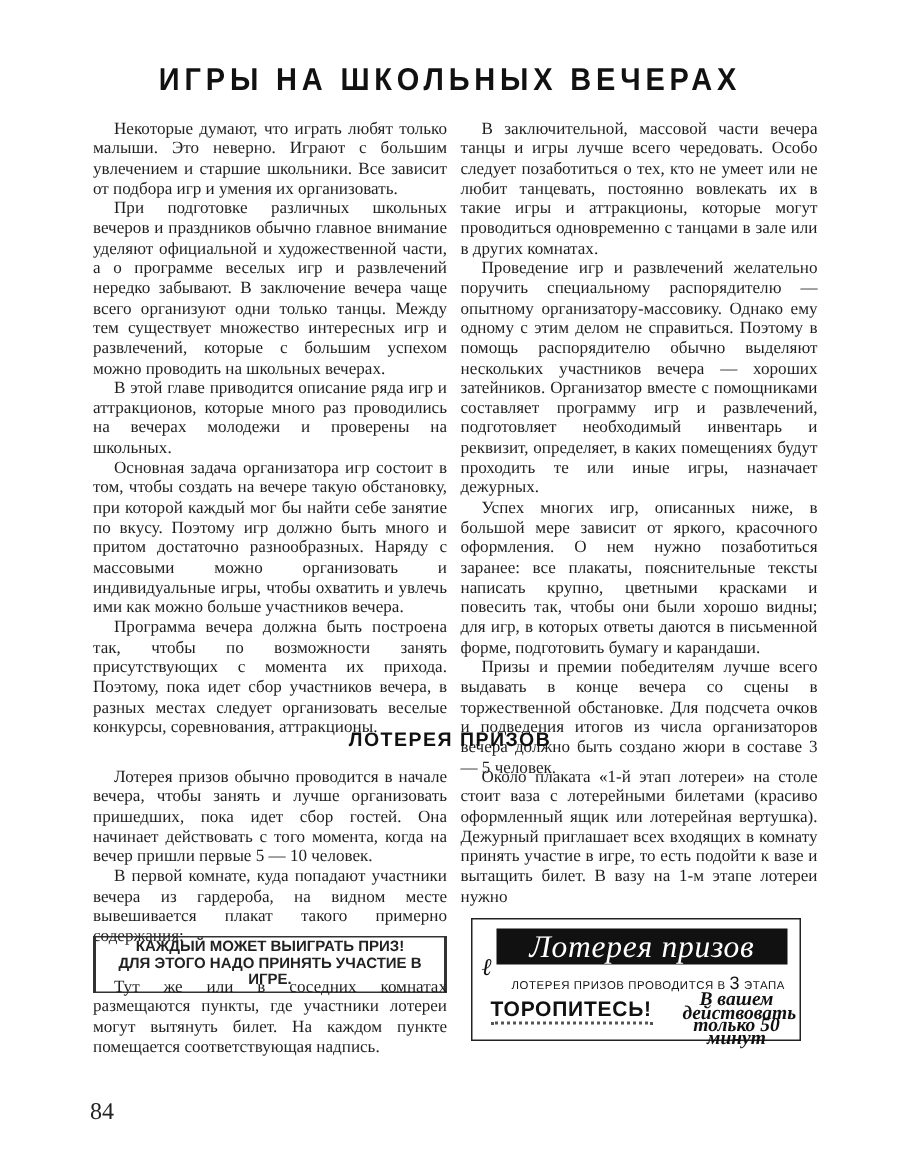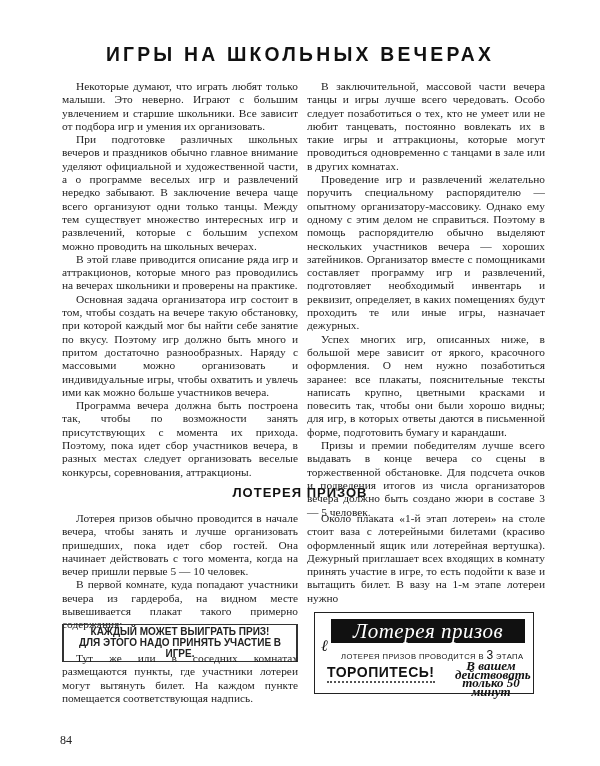--- a/index.html
+++ b/index.html
@@ -7,38 +7,38 @@
   .title { position:absolute; top:42px; left:0; width:600px; text-align:center; font-family:"Liberation Sans","DejaVu Sans",sans-serif; font-weight:bold; font-size:21px; letter-spacing:3.5px; color:#111; transform:scaleX(0.92); }
   .col { position:absolute; font-size:11.4px; line-height:13.3px; text-align:justify; }
   .col p { margin:0; text-indent:14px; }
   .c1 { left:62px; top:80px; width:236px; }
   .c2 { left:307px; top:80px; width:238px; }
   .subtitle { position:absolute; top:485px; left:0; width:600px; text-align:center; font-family:"Liberation Sans","DejaVu Sans",sans-serif; font-weight:bold; font-size:13px; letter-spacing:1px; color:#111; }
   .c3 { left:62px; top:512px; width:236px; }
   .c4 { left:307px; top:512px; width:238px; }
   .notice { position:absolute; left:62px; top:624px; width:232px; border:1px solid #333; border-left:2px solid #333; border-right:2px solid #333; padding:1px 0 2px 0; text-align:center; font-family:"Liberation Sans","DejaVu Sans",sans-serif; font-size:10px; line-height:11px; font-weight:bold; color:#222; }
   .c5 { left:62px; top:652px; width:236px; }
-  .pagenum { position:absolute; left:60px; top:733px; font-size:12px; color:#222; }
+  .pagenum { position:absolute; left:60px; top:733px; font-size:16px; color:#222; }
   .poster { position:absolute; left:314px; top:612px; width:218px; height:80px; border:1.5px solid #222; background:#fff; }
   .poster-banner { position:absolute; left:16px; top:6px; width:194px; height:24px; background:#111; color:#fff; font-family:"Liberation Serif","DejaVu Serif",serif; font-style:italic; font-size:21px; line-height:24px; text-align:center; letter-spacing:0.5px; }
   .poster-swirl { position:absolute; left:6px; top:24px; font-size:16px; font-style:italic; color:#111; }
   .poster-line { position:absolute; left:26px; top:35px; font-family:"Liberation Sans","DejaVu Sans",sans-serif; font-size:7.6px; letter-spacing:0.4px; color:#111;text-align:center; }
   .poster-line .big { font-size:12px; }
   .poster-hurry { position:absolute; left:12px; top:51px; font-family:"Liberation Sans","DejaVu Sans",sans-serif; font-weight:bold; font-size:14px; letter-spacing:0.5px; color:#111; border-bottom:2px dotted #555; line-height:17px; }
   .poster-time { position:absolute; left:140px; top:49px; width:72px; text-align:center; font-family:"Liberation Serif","DejaVu Serif",serif; font-style:italic; font-weight:bold; font-size:13px; line-height:8.6px; color:#111; }
 </style>
 </head>
 <body>
 
 <div class="title">ИГРЫ НА ШКОЛЬНЫХ ВЕЧЕРАХ</div>
 
 <div class="col c1">
   <p>Некоторые думают, что играть любят только малыши. Это неверно. Играют с большим увлечением и старшие школьники. Все зависит от подбора игр и умения их организовать.</p>
   <p>При подготовке различных школьных вечеров и праздников обычно главное внимание уделяют официальной и художественной части, а о программе веселых игр и развлечений нередко забывают. В заключение вечера чаще всего организуют одни только танцы. Между тем существует множество интересных игр и развлечений, которые с большим успехом можно проводить на школьных вечерах.</p>
-  <p>В этой главе приводится описание ряда игр и аттракционов, которые много раз проводились на вечерах школьники и проверены на практике.</p>
+  <p>В этой главе приводится описание ряда игр и аттракционов, которые много раз проводились на вечерах молодежи и проверены на школьных.</p>
   <p>Основная задача организатора игр состоит в том, чтобы создать на вечере такую обстановку, при которой каждый мог бы найти себе занятие по вкусу. Поэтому игр должно быть много и притом достаточно разнообразных. Наряду с массовыми можно организовать и индивидуальные игры, чтобы охватить и увлечь ими как можно больше участников вечера.</p>
   <p>Программа вечера должна быть построена так, чтобы по возможности занять присутствующих с момента их прихода. Поэтому, пока идет сбор участников вечера, в разных местах следует организовать веселые конкурсы, соревнования, аттракционы.</p>
 </div>
 
 <div class="col c2">
   <p>В заключительной, массовой части вечера танцы и игры лучше всего чередовать. Особо следует позаботиться о тех, кто не умеет или не любит танцевать, постоянно вовлекать их в такие игры и аттракционы, которые могут проводиться одновременно с танцами в зале или в других комнатах.</p>
   <p>Проведение игр и развлечений желательно поручить специальному распорядителю — опытному организатору-массовику. Однако ему одному с этим делом не справиться. Поэтому в помощь распорядителю обычно выделяют нескольких участников вечера — хороших затейников. Организатор вместе с помощниками составляет программу игр и развлечений, подготовляет необходимый инвентарь и реквизит, определяет, в каких помещениях будут проходить те или иные игры, назначает дежурных.</p>
   <p>Успех многих игр, описанных ниже, в большой мере зависит от яркого, красочного оформления. О нем нужно позаботиться заранее: все плакаты, пояснительные тексты написать крупно, цветными красками и повесить так, чтобы они были хорошо видны; для игр, в которых ответы даются в письменной форме, подготовить бумагу и карандаши.</p>
   <p>Призы и премии победителям лучше всего выдавать в конце вечера со сцены в торжественной обстановке. Для подсчета очков и подведения итогов из числа организаторов вечера должно быть создано жюри в составе 3 — 5 человек.</p>
 </div>

